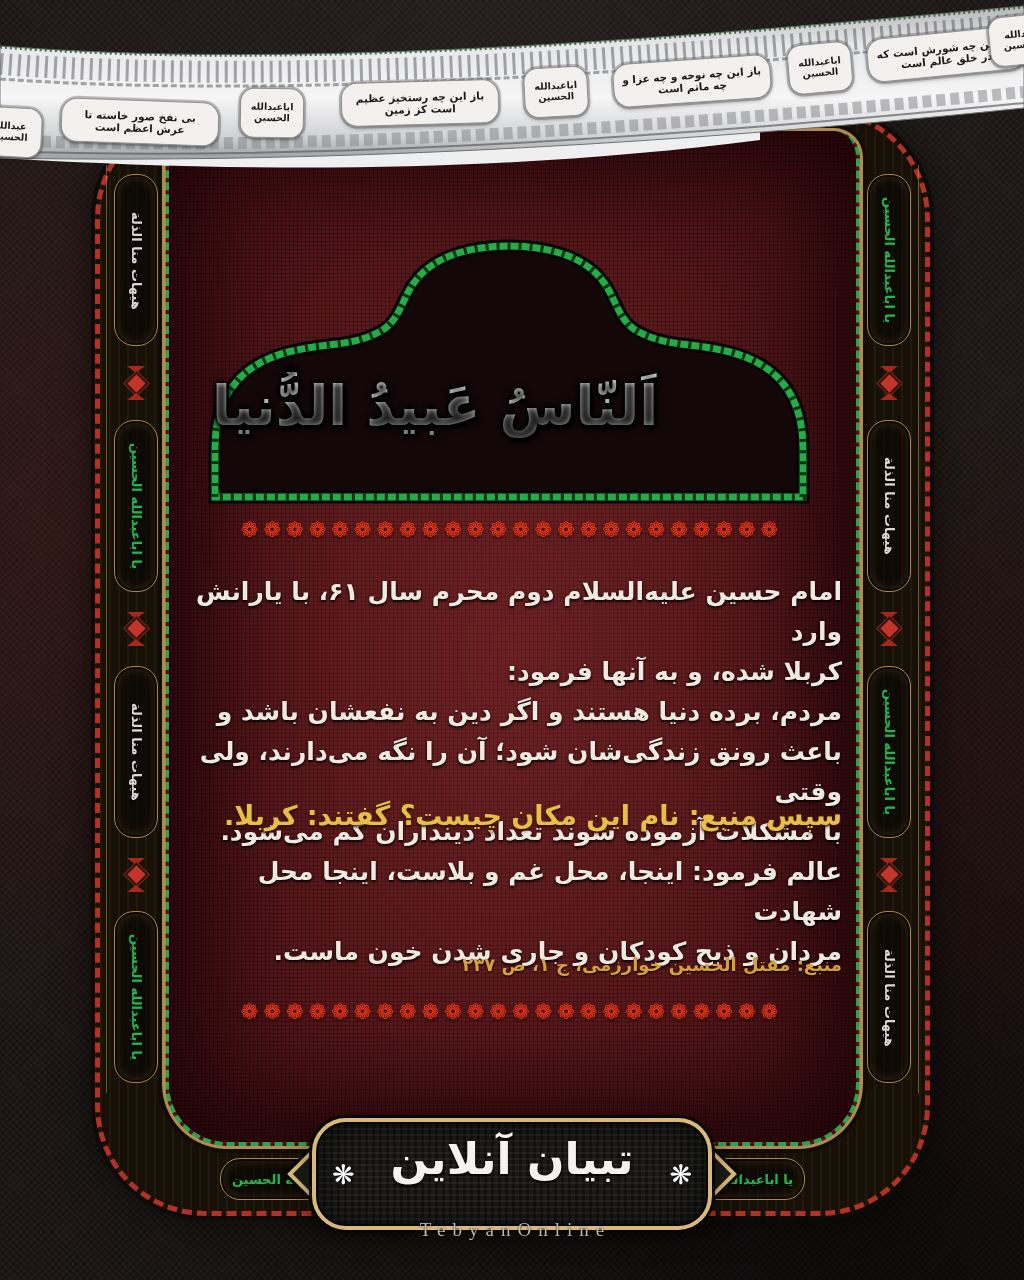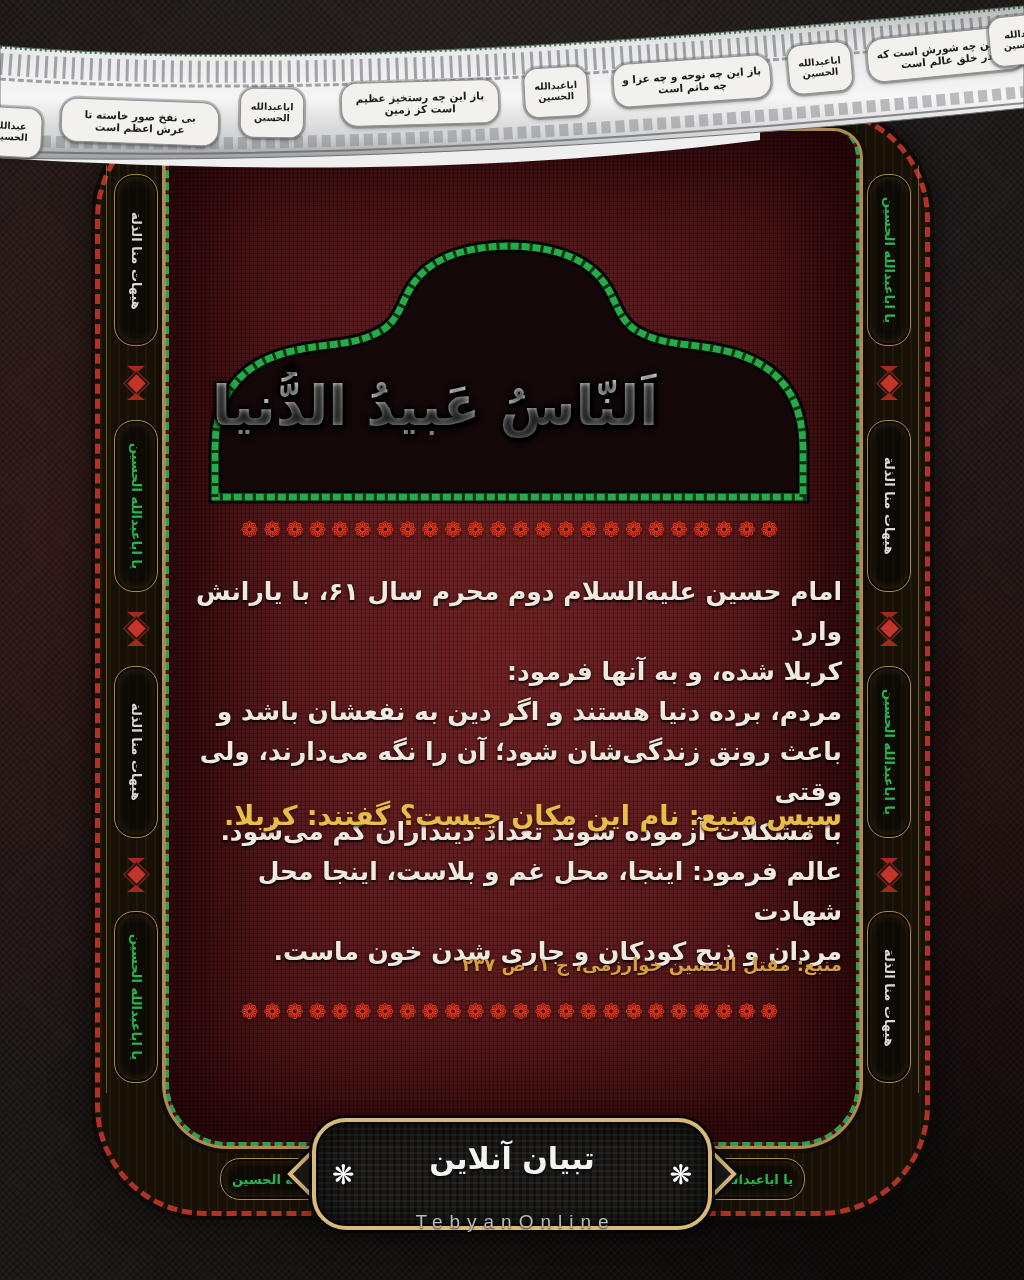--- a/index.html
+++ b/index.html
@@ -135,26 +135,26 @@
     border:4px solid #d9b97b;box-shadow:0 0 0 3px rgba(6,5,3,.9);
   }
   .tip-left{left:-17px;transform:translateY(-50%) rotate(45deg);}
   .tip-right{right:-17px;transform:translateY(-50%) rotate(45deg);}
   .rosette{
     position:absolute;top:50%;transform:translateY(-50%);z-index:2;
     color:#ffffff;font-size:27px;line-height:1;text-shadow:0 0 4px rgba(0,0,0,.8);
   }
   .rosette-left{left:20px;} .rosette-right{right:20px;}
   .brand-fa{
-    direction:rtl;color:#f5f3ef;font-size:30px;font-weight:bold;line-height:1.15;
+    direction:rtl;color:#f5f3ef;font-size:44px;font-weight:bold;line-height:1.15;
     text-shadow:0 2px 3px rgba(0,0,0,.9);z-index:3;margin-top:25px;
   }
   .brand-en{
     color:#b9b9b9;font-size:19px;letter-spacing:7px;text-indent:7px;line-height:1;
-    text-shadow:0 1px 2px rgba(0,0,0,.9);z-index:3;font-family:Liberation Sans, sans-serif;margin-top:32px;
+    text-shadow:0 1px 2px rgba(0,0,0,.9);z-index:3;font-family:Liberation Serif, serif;margin-top:32px;
   }
 </style>
 </head>
 <body>
 
 <div class="poster">
 
   <div class="frame">
     <div class="frame-inner"></div>
 

